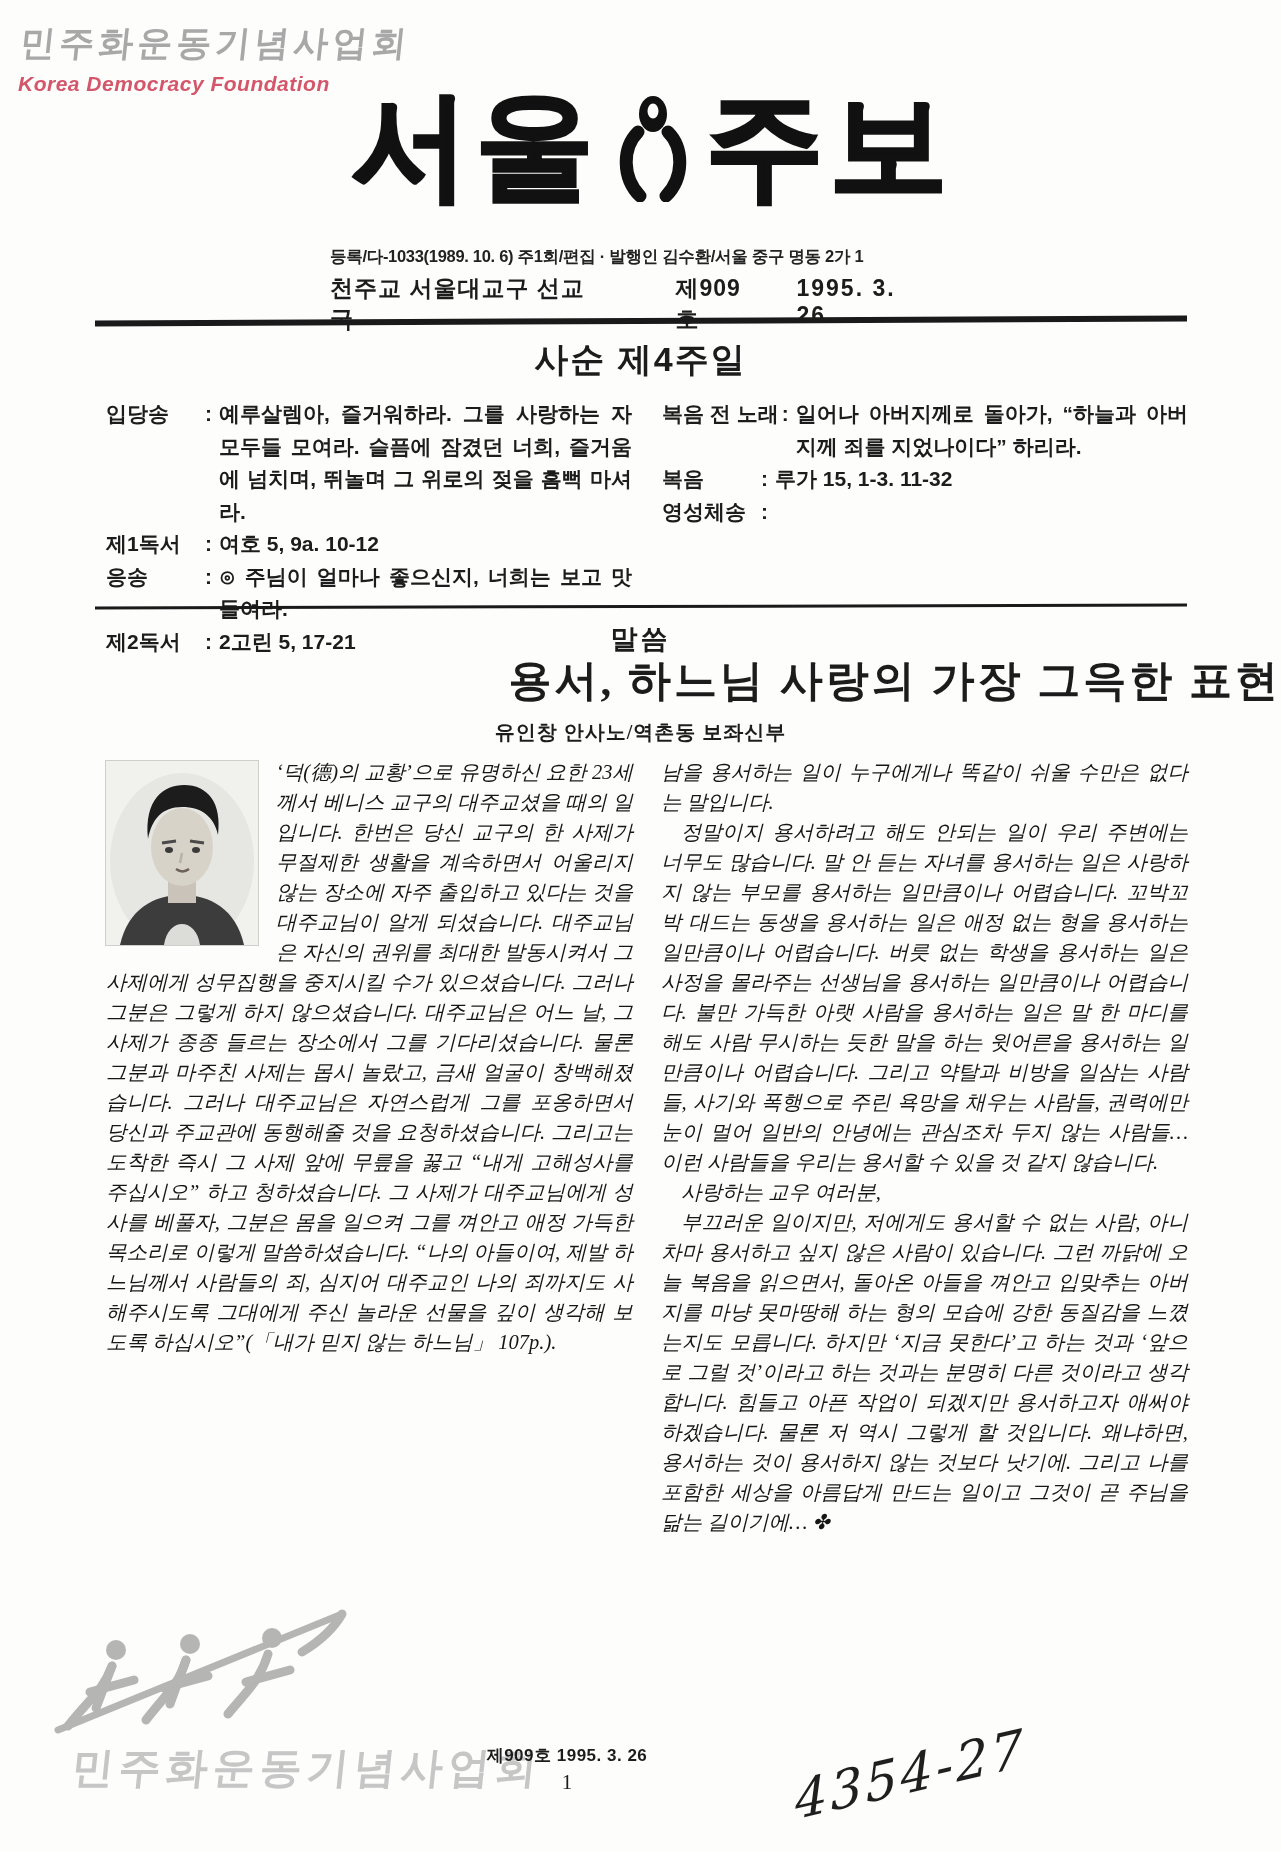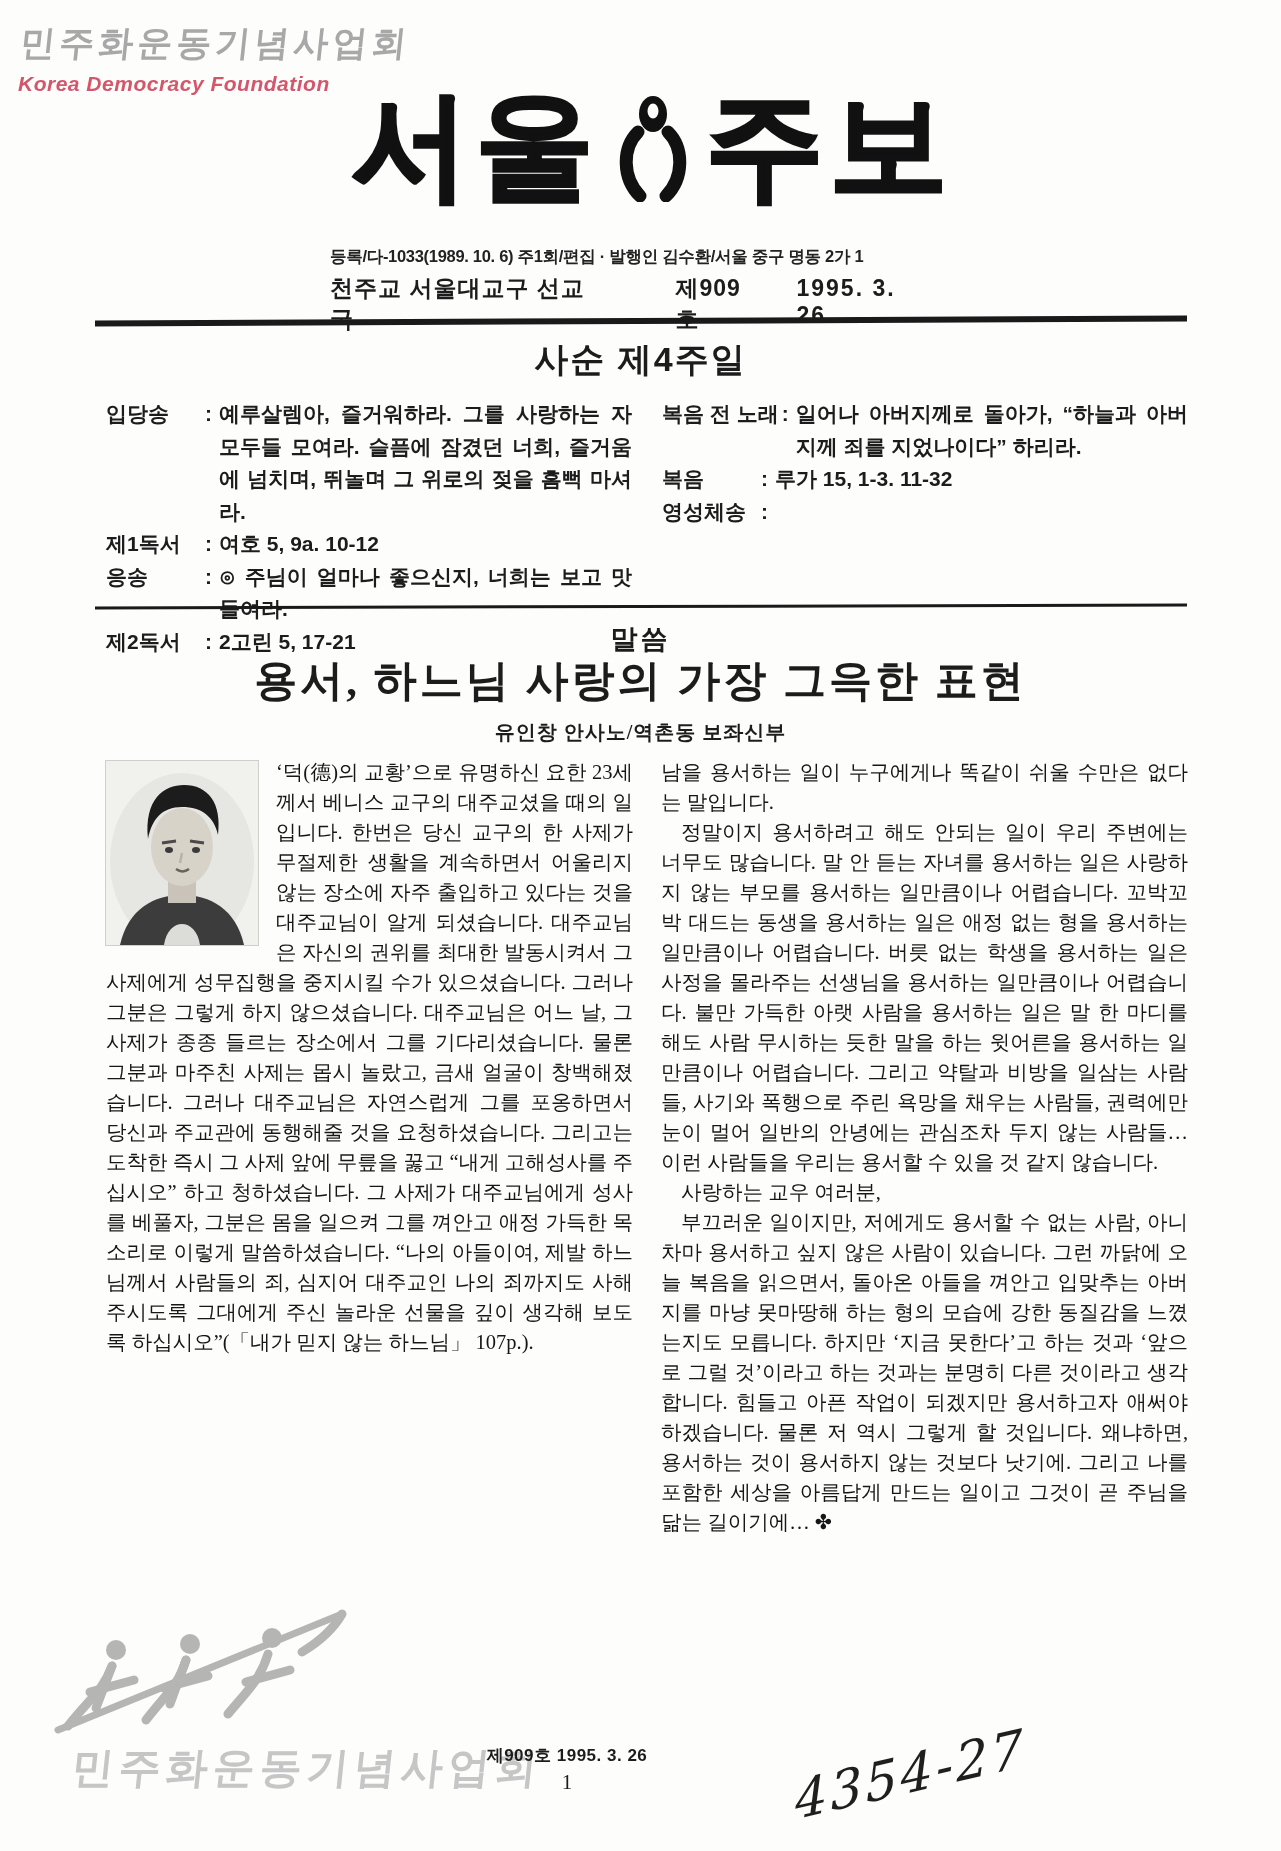--- a/index.html
+++ b/index.html
@@ -78,37 +78,37 @@
   }
   .lit-colon { flex: 0 0 auto; padding: 0 7px 0 3px; }
   .lit-text { flex: 1 1 auto; text-align: justify; }
   
   .word-heading {
     position: absolute; top: 621px; left: 0; width: 100%; text-align: center;
     font-family: "Liberation Sans", sans-serif;
     font-weight: 800; font-size: 27px; letter-spacing: 3px; z-index: 2;
   }
   .main-title {
-    position: absolute; top: 652px; left: 0; width: 100%; text-align: center;
+    position: absolute; top: 652px; left: 0; width: 100%; text-align: right;
     font-family: "Liberation Serif", serif;
     font-weight: 600; font-size: 43px; letter-spacing: 3px; z-index: 2;
   }
   .byline {
     position: absolute; top: 719px; left: 0; width: 100%; text-align: center;
     font-family: Liberation Serif, serif;
     font-weight: 700; font-size: 20px; letter-spacing: 1px; z-index: 2;
   }
   
   .body-cols {
     position: absolute; top: 757px; left: 106px; width: 1082px;
     display: flex; gap: 28px;
     font-size: 20.5px; line-height: 30px; text-align: justify;
     z-index: 2; color: #161616;
   }
-  .bcol { flex: 1 1 0; }
+  .bcol { flex: 1 1 0; font-style: italic; }
   .bcol p { margin: 0; }
   .bcol p.ind { text-indent: 20px; }
   .photo-float {
     float: left; width: 152px; height: 184px;
     margin: 4px 18px 6px 0;
     outline: 1px solid #cfcfcb;
   }
   
   .footer-issue {
     position: absolute; top: 1744px; left: 0; width: 1134px; text-align: center;

